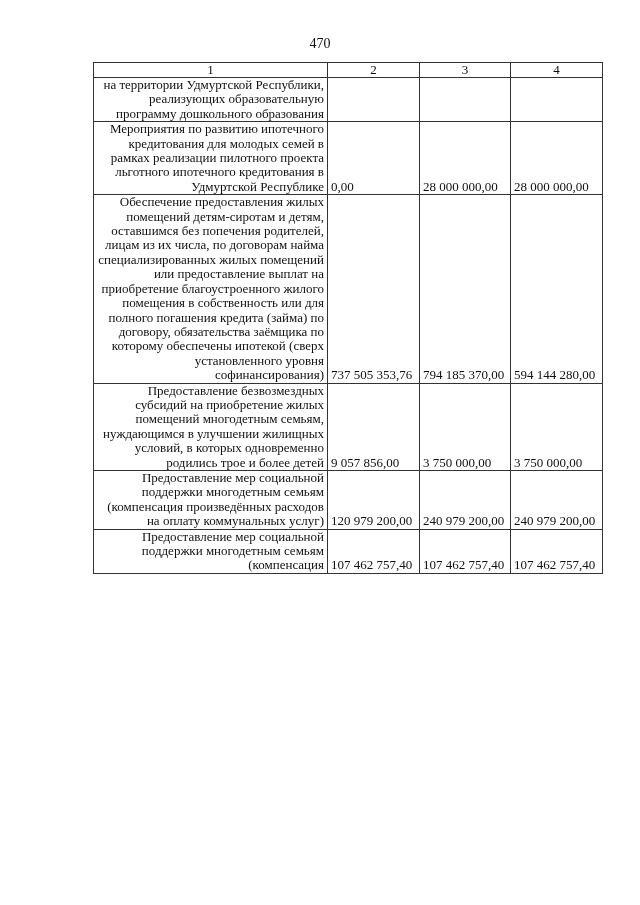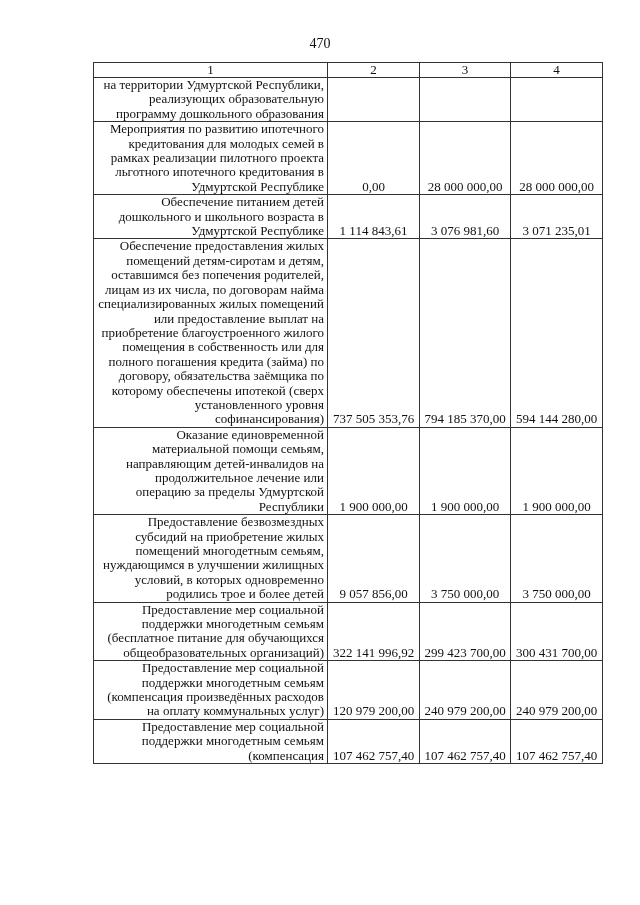--- a/index.html
+++ b/index.html
@@ -22,21 +22,21 @@
     padding: 0 3px;
     vertical-align: bottom;
     font-weight: normal;
   }
   table.budget th { text-align: center; height: 14px; line-height: 14px; }
   col.c1 { width: 234px; }
   col.c2 { width: 92px; }
   col.c3 { width: 91px; }
   col.c4 { width: 92px; }
   td.desc { text-align: right; vertical-align: top; }
-  td.num { text-align: center; white-space: nowrap; padding: 0 1px; }
+  td.num { text-align: left; white-space: nowrap; padding: 0 1px; }
 </style>
 </head>
 <body>
 
 <div class="page-number">470</div>
 
 <table class="budget">
   <colgroup>
     <col class="c1">
       <col class="c2">
@@ -57,49 +57,31 @@
       <td class="num"></td>
       <td class="num"></td>
       <td class="num"></td>
     </tr>
     <tr style="height:70px">
       <td class="desc">Мероприятия по развитию ипотечного кредитования для молодых семей в рамках реализации пилотного проекта льготного ипотечного кредитования в Удмуртской Республике</td>
       <td class="num">0,00</td>
       <td class="num">28 000 000,00</td>
       <td class="num">28 000 000,00</td>
     </tr>
-    <tr style="height:41px">
-      <td class="desc">Обеспечение питанием детей дошкольного и школьного возраста в Удмуртской Республике</td>
-      <td class="num">1 114 843,61</td>
-      <td class="num">3 076 981,60</td>
-      <td class="num">3 071 235,01</td>
-    </tr>
     <tr style="height:164px">
       <td class="desc">Обеспечение предоставления жилых помещений детям-сиротам и детям, оставшимся без попечения родителей, лицам из их числа, по договорам найма специализированных жилых помещений или предоставление выплат на приобретение благоустроенного жилого помещения в собственность или для полного погашения кредита (займа) по договору, обязательства заёмщика по которому обеспечены ипотекой (сверх установленного уровня софинансирования)</td>
       <td class="num">737 505 353,76</td>
       <td class="num">794 185 370,00</td>
       <td class="num">594 144 280,00</td>
     </tr>
-    <tr style="height:71px">
-      <td class="desc">Оказание единовременной материальной помощи семьям, направляющим детей-инвалидов на продолжительное лечение или операцию за пределы Удмуртской Республики</td>
-      <td class="num">1 900 000,00</td>
-      <td class="num">1 900 000,00</td>
-      <td class="num">1 900 000,00</td>
-    </tr>
     <tr style="height:66px">
       <td class="desc">Предоставление безвозмездных субсидий на приобретение жилых помещений многодетным семьям, нуждающимся в улучшении жилищных условий, в которых одновременно родились трое и более детей</td>
       <td class="num">9 057 856,00</td>
       <td class="num">3 750 000,00</td>
       <td class="num">3 750 000,00</td>
-    </tr>
-    <tr style="height:57px">
-      <td class="desc">Предоставление мер социальной поддержки многодетным семьям (бесплатное питание для обучающихся общеобразовательных организаций)</td>
-      <td class="num">322 141 996,92</td>
-      <td class="num">299 423 700,00</td>
-      <td class="num">300 431 700,00</td>
     </tr>
     <tr style="height:53px">
       <td class="desc">Предоставление мер социальной поддержки многодетным семьям (компенсация произведённых расходов на оплату коммунальных услуг)</td>
       <td class="num">120 979 200,00</td>
       <td class="num">240 979 200,00</td>
       <td class="num">240 979 200,00</td>
     </tr>
     <tr style="height:27px">
       <td class="desc">Предоставление мер социальной поддержки многодетным семьям (компенсация</td>
       <td class="num">107 462 757,40</td>

